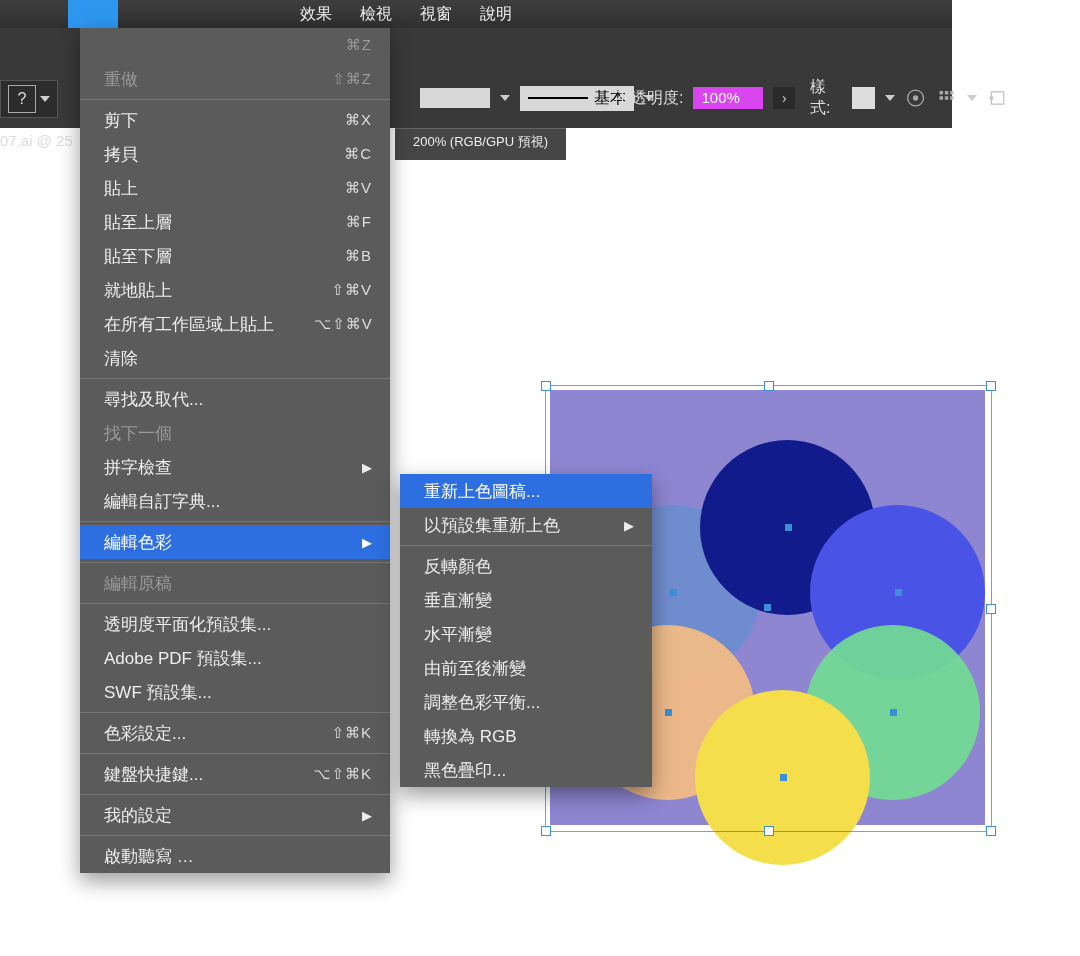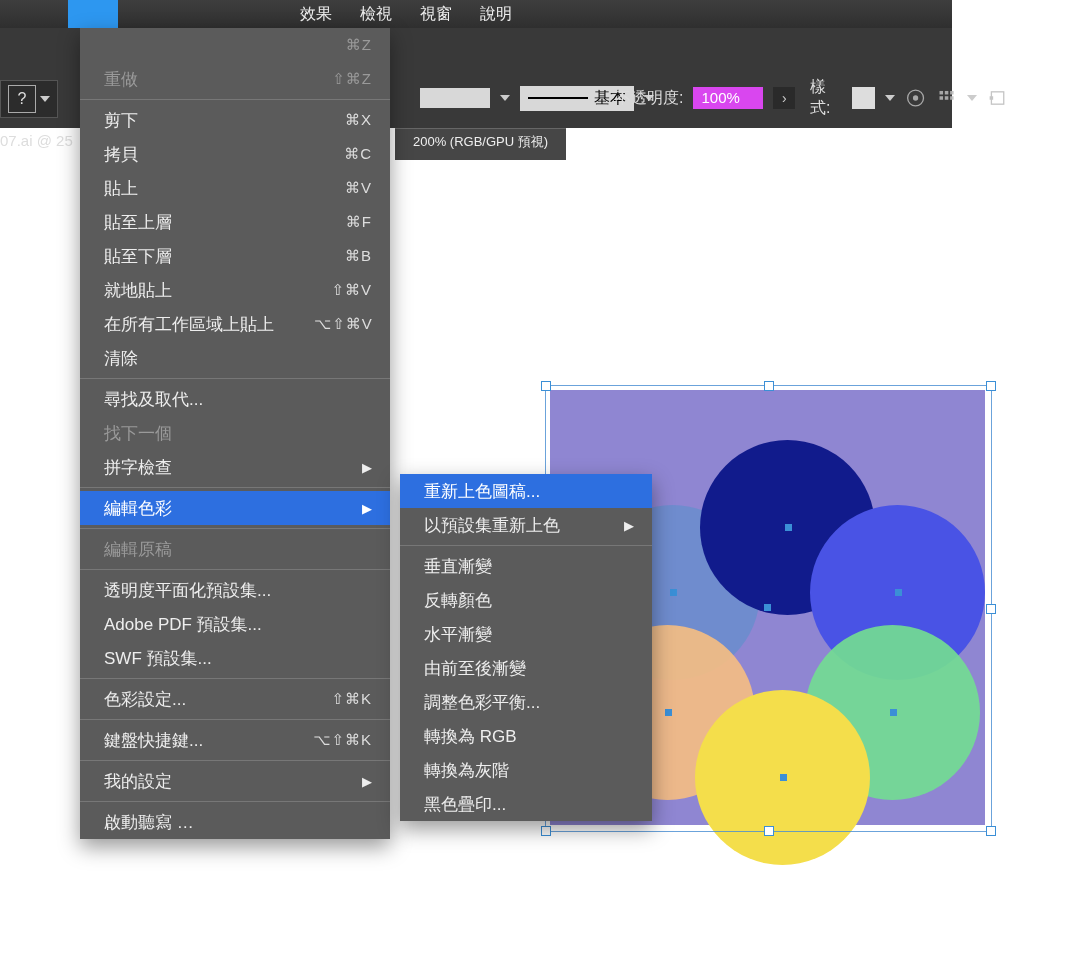--- a/index.html
+++ b/index.html
@@ -206,20 +206,24 @@
       <div class="item disabled">
         <span>找下一個</span>
         <span style="display: flex; align-items: center;"></span>
       </div>
       <div class="item">
         <span>拼字檢查</span>
         <span style="display: flex; align-items: center;">
           <span class="arrow">▶</span>
         </span>
       </div>
+      <div class="item">
+        <span>編輯自訂字典...</span>
+        <span style="display: flex; align-items: center;"></span>
+      </div>
       <div class="sep"></div>
       <div class="item highlight">
         <span>編輯色彩</span>
         <span style="display: flex; align-items: center;">
           <span class="arrow">▶</span>
         </span>
       </div>
       <div class="sep"></div>
       <div class="item disabled">
         <span>編輯原稿</span>
@@ -272,45 +276,41 @@
         <span style="display: flex; align-items: center;"></span>
       </div>
       <div class="item">
         <span>以預設集重新上色</span>
         <span style="display: flex; align-items: center;">
           <span class="arrow">▶</span>
         </span>
       </div>
       <div class="sep"></div>
       <div class="item">
+        <span>反轉顏色</span>
+        <span style="display: flex; align-items: center;"></span>
+      </div>
+      <div class="item">
         <span>垂直漸變</span>
         <span style="display: flex; align-items: center;"></span>
       </div>
       <div class="item">
-        <span>反轉顏色</span>
-        <span style="display: flex; align-items: center;"></span>
-      </div>
-      <div class="item">
         <span>水平漸變</span>
         <span style="display: flex; align-items: center;"></span>
       </div>
       <div class="item">
         <span>由前至後漸變</span>
         <span style="display: flex; align-items: center;"></span>
       </div>
       <div class="item">
         <span>調整色彩平衡...</span>
         <span style="display: flex; align-items: center;"></span>
       </div>
       <div class="item">
         <span>轉換為 RGB</span>
-        <span style="display: flex; align-items: center;"></span>
-      </div>
-      <div class="item">
-        <span>轉換為灰階</span>
         <span style="display: flex; align-items: center;"></span>
       </div>
       <div class="item">
         <span>黑色疊印...</span>
         <span style="display: flex; align-items: center;"></span>
       </div>
     </div>
 </div>
 
 </body></html>

